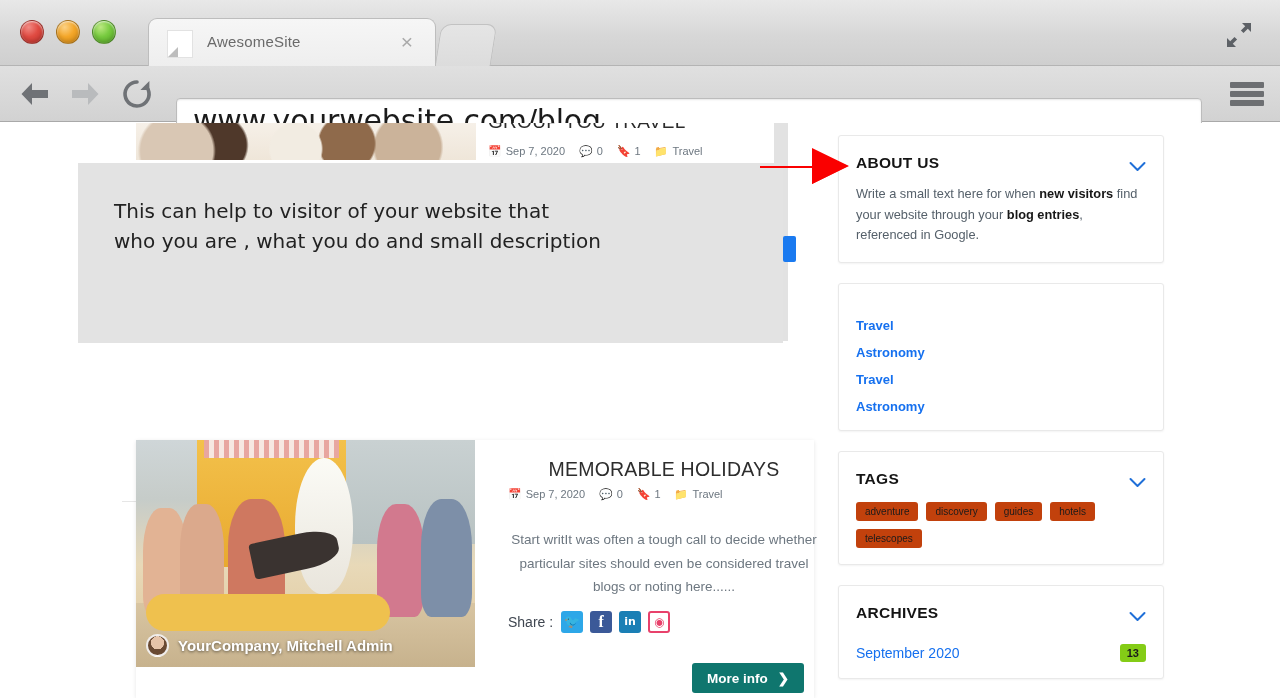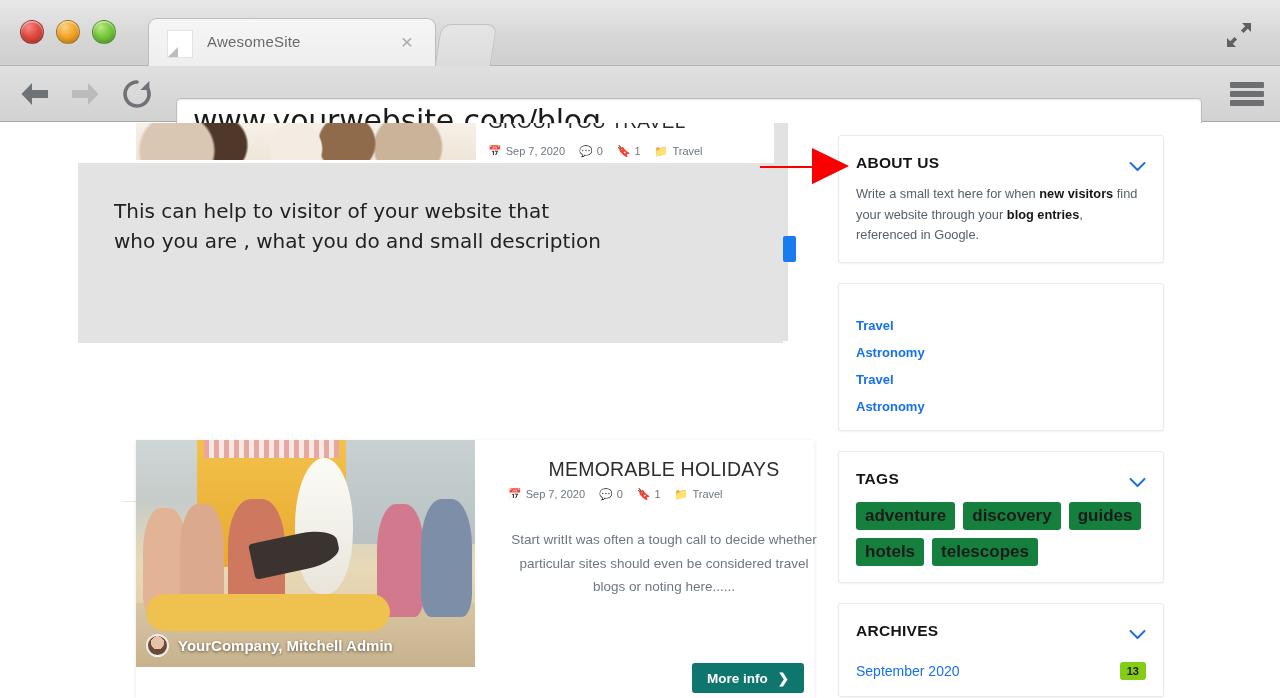--- a/index.html
+++ b/index.html
@@ -218,22 +218,22 @@
     margin-top: 12px; font-size: 12.8px; line-height: 1.62; color: #55606a;
   }
   .side-text b { color: #171717; }
   .blog-link {
     display: block; margin-top: 12px;
     font-size: 13px; font-weight: bold; color: #1570ef; text-decoration: none;
   }
   .blog-link.first { margin-top: 16px; }
   #tags-wrap { margin-top: 14px; display: flex; flex-wrap: wrap; gap: 8px 8px; }
   .tag-chip {
-    background: #15803d; border-radius: 3px; padding: 4px 9px;
-    font-size: 17px; font-weight: bold; color: #1b1b1b; white-space: nowrap;
+    background: #c2410c; border-radius: 3px; padding: 4px 9px;
+    font-size: 10px; font-weight: normal; color: #1b1b1b; white-space: nowrap;
   }
   #archive-row {
     margin-top: 22px; display: flex; align-items: center; justify-content: space-between;
   }
   #archive-link { font-size: 14px; color: #1570ef; text-decoration: none; }
   #archive-count {
     background: #84cc16; border-radius: 3px; padding: 3px 7px;
     font-size: 11px; font-weight: bold; color: #1b1b1b;
   }
 
@@ -388,20 +388,27 @@
               </span>
               <span class="meta-item">
                 <span class="meta-icon">📁</span>
                 <span>Travel</span>
               </span>
             </div>
           </div>
 
           <div id="post-main-excerpt">Start writIt was often a tough call to decide whether particular sites should even be considered travel blogs or noting here......</div>
 
+          <div id="post-share-row">
+            <span id="share-label">Share :</span>
+            <span class="social-icon" style="background:#2da7e8">🐦</span>
+            <span class="social-icon" style="background:#3b5998;font-family:'Liberation Serif',serif;font-size:16px">f</span>
+            <span class="social-icon" style="background:#1a7fb5;font-size:11px">in</span>
+            <span class="social-icon" style="background:#fff;border:2px solid #e8416b;color:#e8416b;font-size:12px">◉</span>
+          </div>
         </div>
 
         <div id="more-info-btn" style="background:#0f766e">
           <span>More info</span>
           <span>❯</span>
         </div>
       </div>
     </div>
 
     <div id="sidebar">

